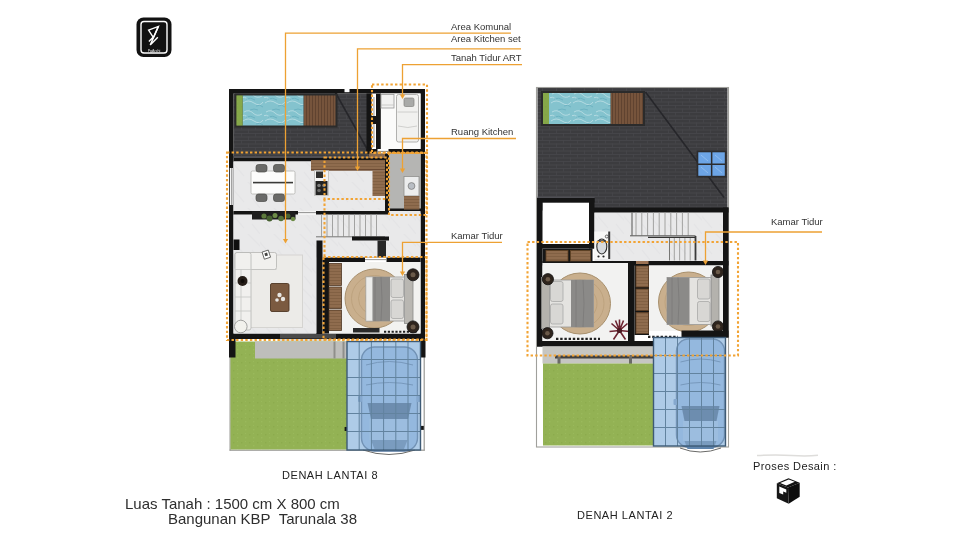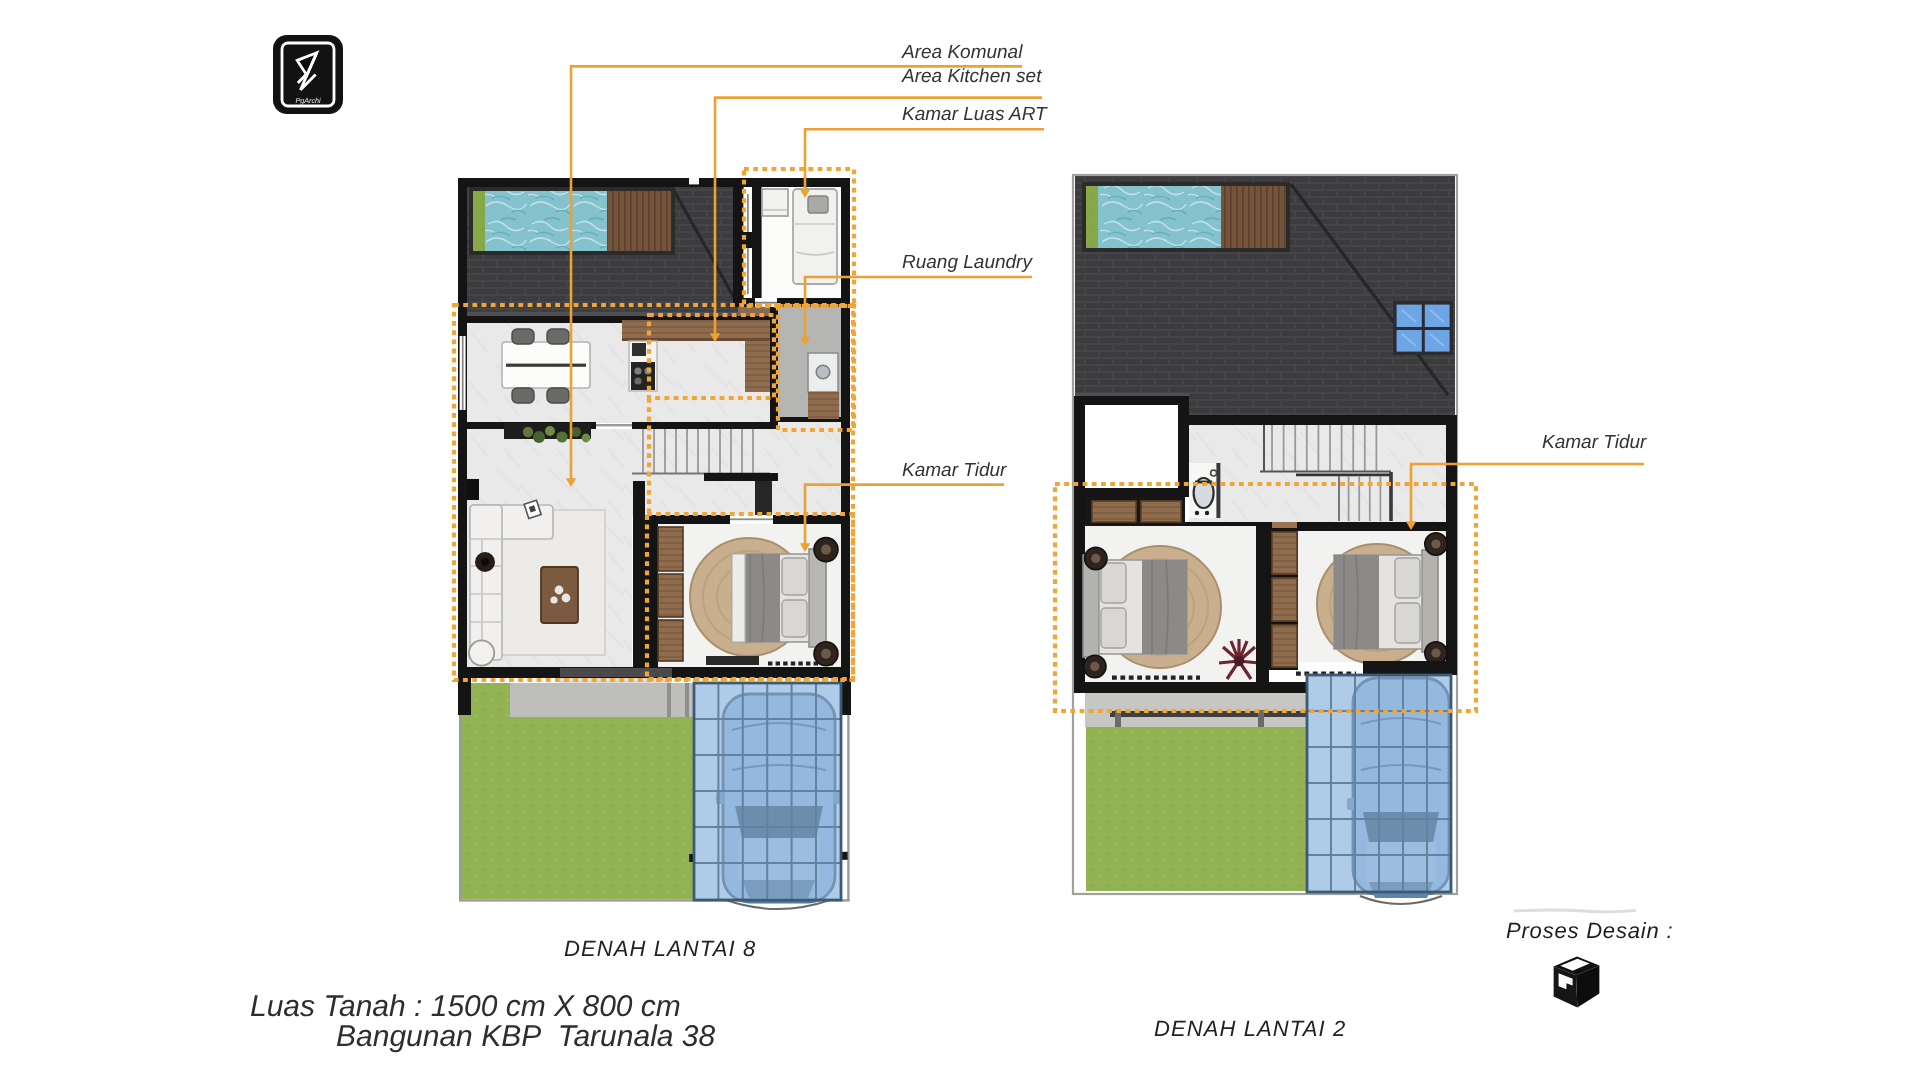--- a/index.html
+++ b/index.html
@@ -1,17 +1,17 @@
 <!DOCTYPE html>
 <html><head>
 <meta charset="utf-8">
 <style>
   html,body{margin:0;padding:0;}
   #page{position:relative;width:960px;height:540px;background:#ffffff;overflow:hidden;
-        font-family:"Liberation Sans", sans-serif;font-style:italic;}
+        font-family:"Liberation Sans", sans-serif;}
   .lbl{position:absolute;color:#333333;font-size:9.5px;letter-spacing:0;white-space:nowrap;}
   .title{position:absolute;color:#222;font-size:11px;letter-spacing:.55px;white-space:nowrap;}
   .small{position:absolute;color:#2e2e2e;font-size:15px;white-space:nowrap;}
 </style>
 </head>
 <body>
 <div id="page">
 <svg width="960" height="540" viewBox="0 0 960 540" style="position:absolute;left:0;top:0">
 <defs>
   <pattern id="shingle" width="14" height="7" patternUnits="userSpaceOnUse">
@@ -588,23 +588,23 @@
     <polygon points="780.2,482.9 788.7,479.4 794.8,481.8 786.3,485.4" fill="#ffffff"></polygon>
     <polygon points="779.3,486.6 786.3,489.4 786.3,492.8 783.2,491.6 783.2,494.6 779.3,493.1" fill="#ffffff"></polygon>
   </g>
 </g>
 </svg>
 
 <div class="lbl" style="left:451px;top:21px;">Area Komunal</div>
 
 <div class="lbl" style="left:451px;top:33px;">Area Kitchen set</div>
 
-<div class="lbl" style="left:451px;top:52px;">Kamar Luas ART</div>
-
-<div class="lbl" style="left:451px;top:126px;">Ruang Laundry</div>
+<div class="lbl" style="left:451px;top:52px;">Tanah Tidur ART</div>
+
+<div class="lbl" style="left:451px;top:126px;">Ruang Kitchen</div>
 
 <div class="lbl" style="left:451px;top:229.5px;">Kamar Tidur</div>
 
 <div class="lbl" style="left:771px;top:215.5px;">Kamar Tidur</div>
 
 <div class="title" style="left:282px;top:469px;">DENAH LANTAI 8</div>
 
 <div class="title" style="left:577px;top:469px;margin-top:40px;">DENAH LANTAI 2</div>
 
 <div class="title" style="left:753px;top:460px;letter-spacing:.4px;color:#1d1d1d;">Proses Desain :</div>

